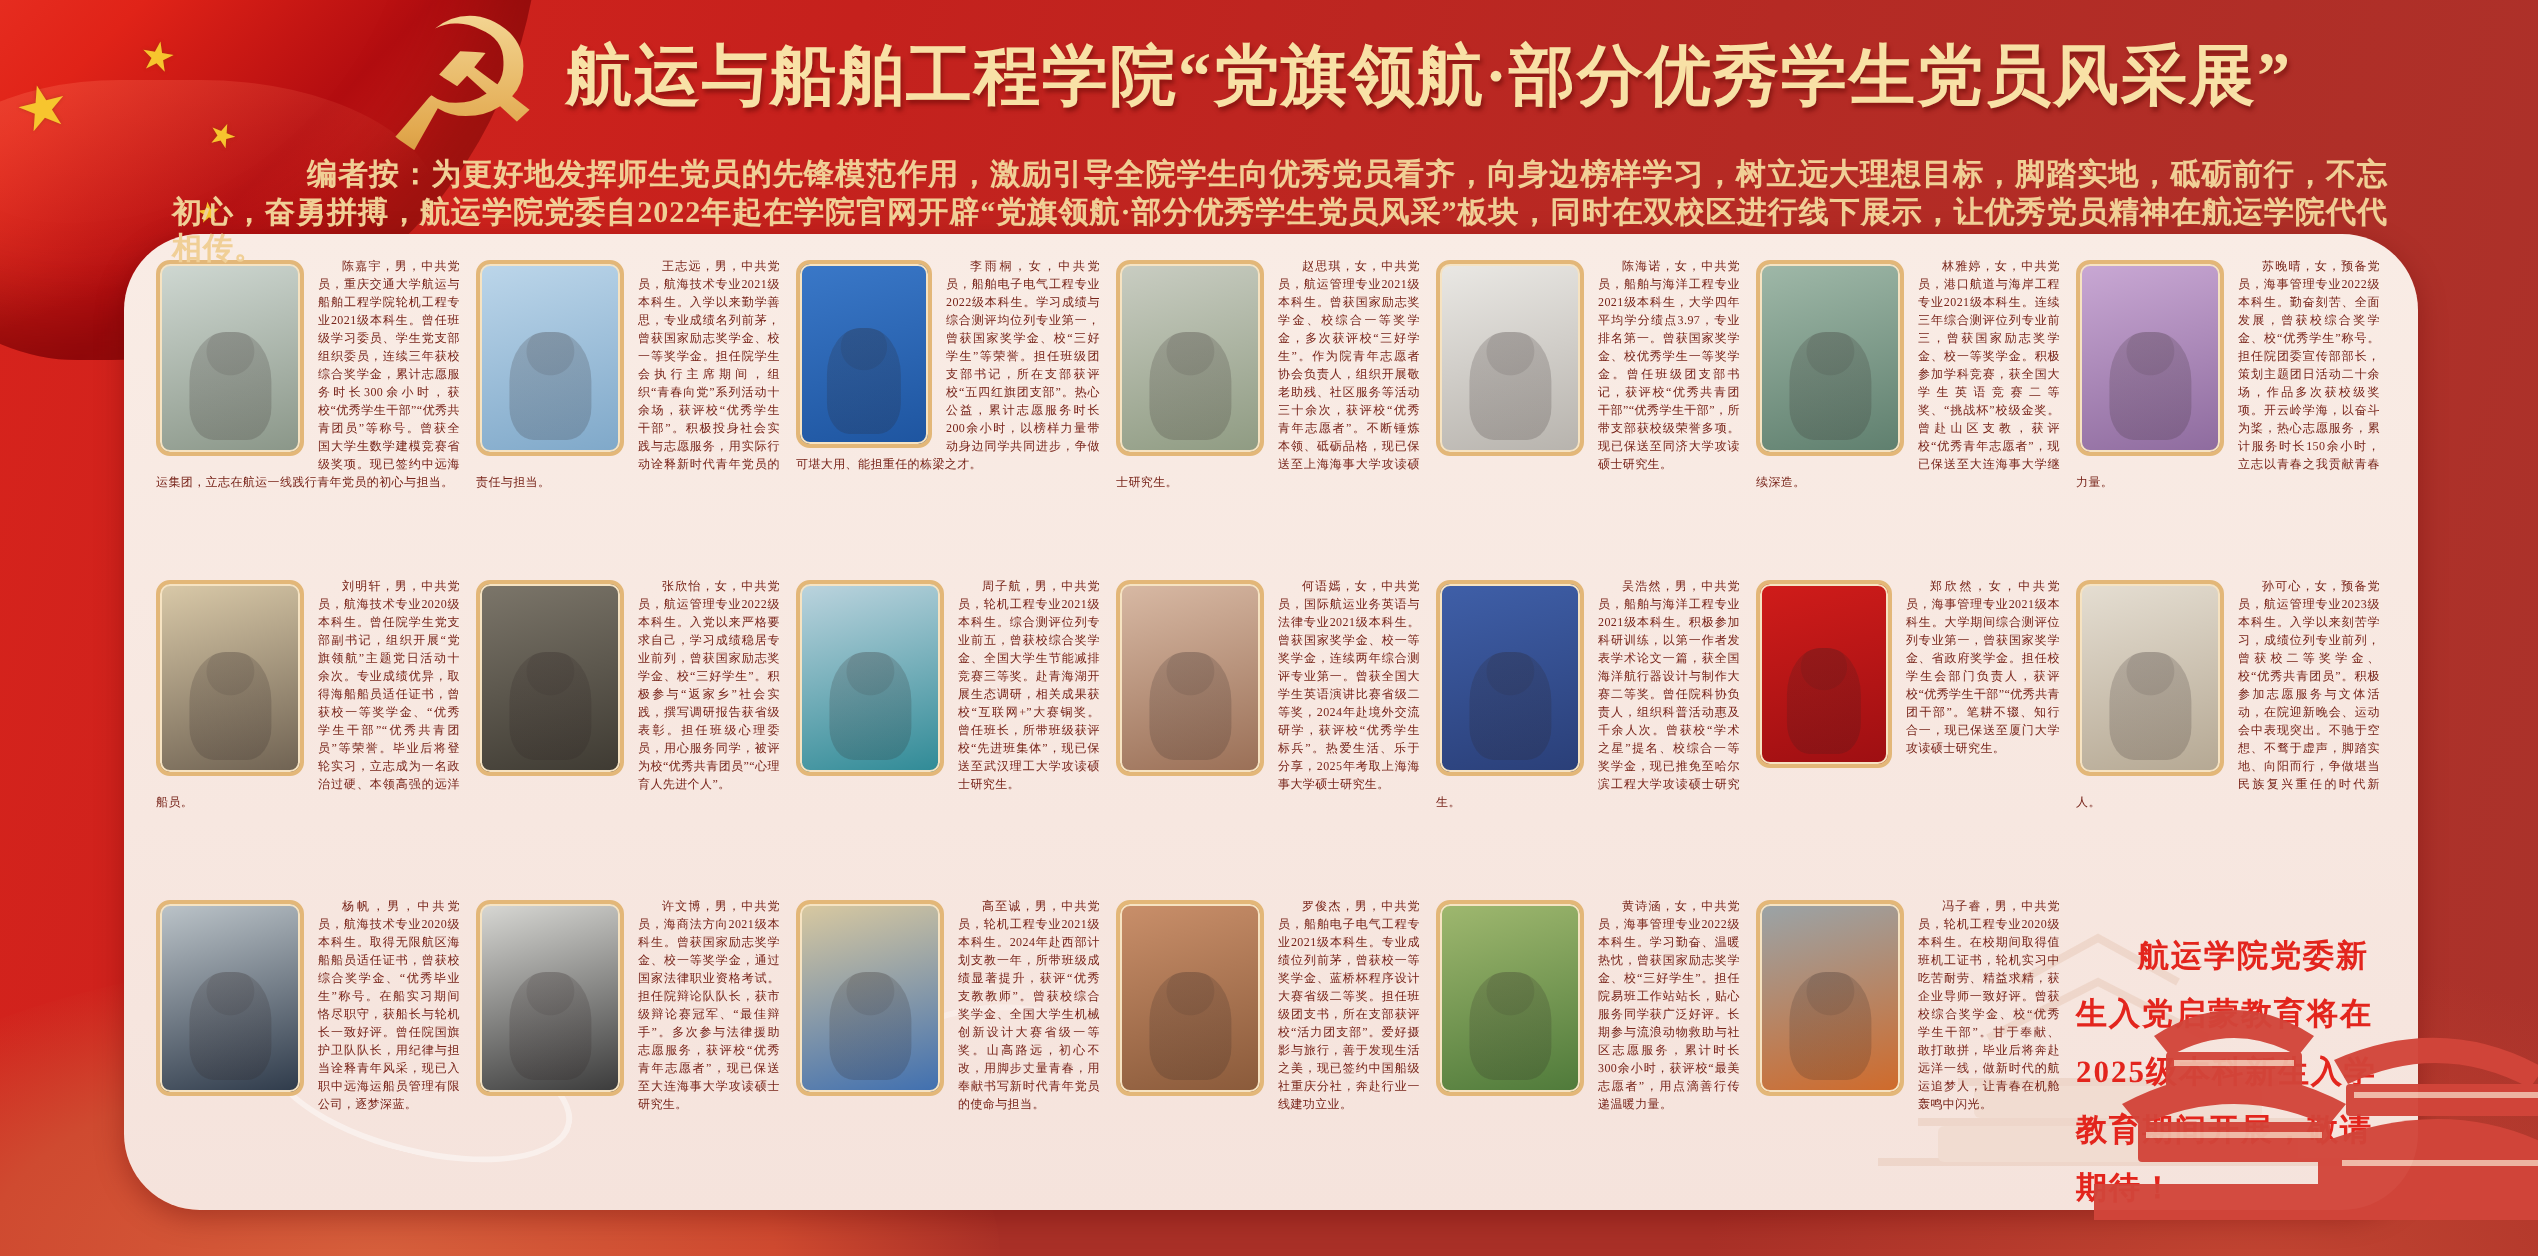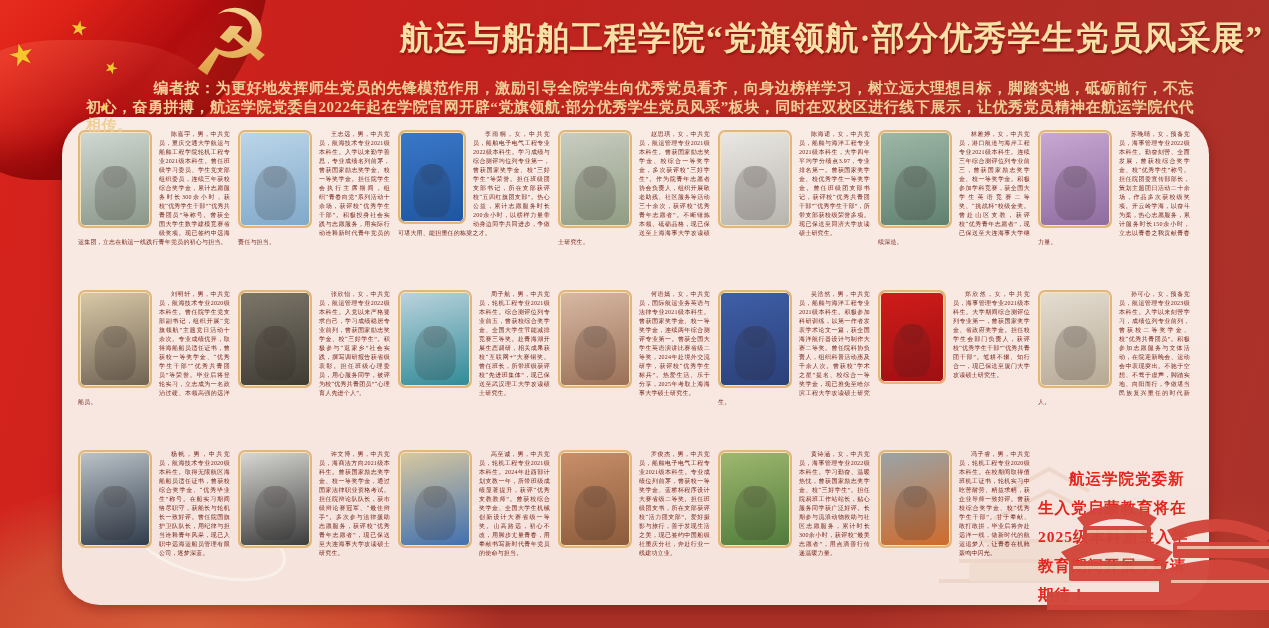--- a/index.html
+++ b/index.html
@@ -24,21 +24,21 @@
   .star{position:absolute;color:#f7c52e;z-index:2;text-shadow:0 0 2px rgba(120,60,0,.4);
     font-family:"DejaVu Sans",sans-serif;line-height:1;}
   .emblem{position:absolute;left:190px;top:-10px;font-size:92px;z-index:2;
     font-family:"DejaVu Sans",sans-serif;font-weight:bold;
     background:linear-gradient(180deg,#f8e2a6,#e2a94f 70%,#c8862e);
     -webkit-background-clip:text;background-clip:text;color:transparent;
     text-shadow:0 0 0 rgba(0,0,0,0);}
   
   .title{position:absolute;left:283px;top:16px;width:980px;z-index:3;
     font-size:33px;font-weight:bold;letter-spacing:1px;color:#f8e1a6;
-    text-shadow:1px 2px 2px rgba(100,10,5,.55);white-space:nowrap;text-align:right;}
+    text-shadow:1px 2px 2px rgba(100,10,5,.55);white-space:nowrap;}
   .editor-note{position:absolute;left:86px;top:64px;width:1108px;z-index:3;
     font-size:15px;line-height:18.5px;color:#f0cf96;font-weight:bold;
     text-indent:4.5em;letter-spacing:.5px;text-align:justify;}
   
   .panel{position:absolute;left:62px;top:117px;width:1147px;height:488px;z-index:2;
     background:linear-gradient(180deg,#f9ece5 0%,#f7e7e0 60%,#f5e3dc 100%);
     border-radius:38px;box-shadow:0 4px 14px rgba(90,0,0,.35);
     padding:0;box-sizing:border-box;}
   .swirl{position:absolute;border:3px solid rgba(255,255,255,.55);border-radius:50%;z-index:0;}
   .swirl.s1{left:70px;bottom:28px;width:150px;height:60px;border-color:rgba(255,255,255,.45);

